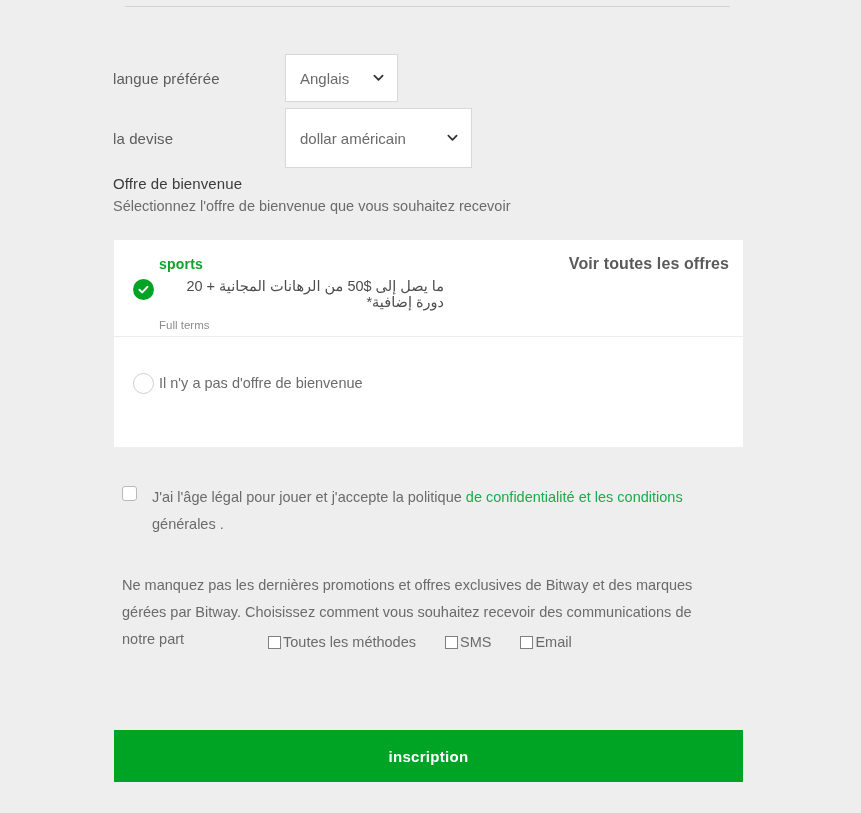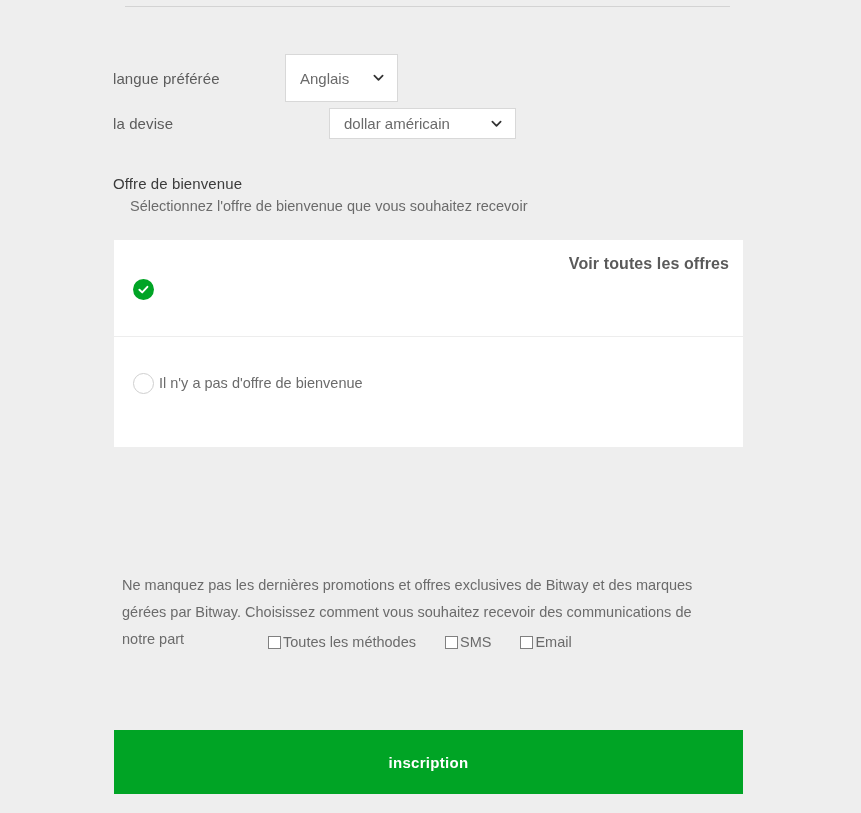--- a/index.html
+++ b/index.html
@@ -65,39 +65,38 @@
     display: block;
   }
   .chev svg { display:block; }
 
   #row-language { left: 113px; top: 54px; }
   #row-language .form-label { width: 160px; }
   #row-language .select-box { width: 113px; height: 48px; }
 
   #row-currency { left: 113px; top: 108px; }
   #row-currency .form-label { width: 160px; }
-  #row-currency .select-box { width: 187px; height: 31px; margin-left: 44px; }
+  #row-currency .select-box { width: 187px; height: 60px; }
 
   
   .offer-heading {
     position: absolute;
     left: 113px;
     top: 175px;
     font-size: 15px;
     font-weight: normal;
     color: #3b3b3b;
     letter-spacing: 0.1px;
   }
   .offer-sub {
     position: absolute;
     left: 113px;
     top: 198px;
     font-size: 14.5px;
     color: #6b6b6b;
-    margin-left: 17px;
   }
 
   .offer-card {
     position: absolute;
     left: 114px;
     top: 240px;
     width: 629px;
     height: 207px;
     background: #ffffff;
     box-sizing: border-box;
@@ -249,21 +248,21 @@
     margin-right: 2px;
     flex: 0 0 auto;
   }
 
   
   .submit-btn {
     position: absolute;
     left: 114px;
     top: 730px;
     width: 629px;
-    height: 64px;
+    height: 52px;
     background: #00a425;
     border: none;
     color: #ffffff;
     font-family: "Liberation Sans", sans-serif;
     font-size: 15px;
     font-weight: bold;
     letter-spacing: 0.3px;
     cursor: pointer;
     padding: 0;
   }
@@ -304,29 +303,38 @@
 
   <div class="offer-card">
 
     <div class="offer-option first">
       <span class="check-badge">
         <svg width="13" height="13" viewBox="0 0 14 14">
           <path d="M2.6 7.2 L5.6 10.1 L11.2 4.1" fill="none" stroke="#ffffff" stroke-width="2.1" stroke-linecap="round" stroke-linejoin="round"></path>
         </svg>
       </span>
       <a class="see-all" href="#">Voir toutes les offres</a>
+      <div class="offer-body">
+        <div class="offer-brand">sports</div>
+        <div class="offer-desc">ما يصل إلى $50 من الرهانات المجانية + 20 دورة إضافية*</div>
+        <div class="offer-terms">Full terms</div>
+      </div>
     </div>
 
     <div class="offer-option second">
       <span class="radio-empty"></span>
       <span class="no-offer-label">Il n'y a pas d'offre de bienvenue</span>
     </div>
 
   </div>
 
+  <div class="terms-row">
+    <span class="cb-rounded"></span>
+    <span class="terms-text"><span>J'ai l'âge légal pour jouer et j'accepte la politique </span><a class="terms-link" href="#">de confidentialité et les conditions</a><span> générales .</span></span>
+  </div>
 
   <div class="marketing-text">Ne manquez pas les dernières promotions et offres exclusives de Bitway et des marques gérées par Bitway. Choisissez comment vous souhaitez recevoir des communications de notre part</div>
 
   <div class="methods-row">
     <label class="method-item">
       <span class="cb-square"></span>
       <span>Toutes les méthodes</span>
     </label>
     <label class="method-item">
       <span class="cb-square"></span>

